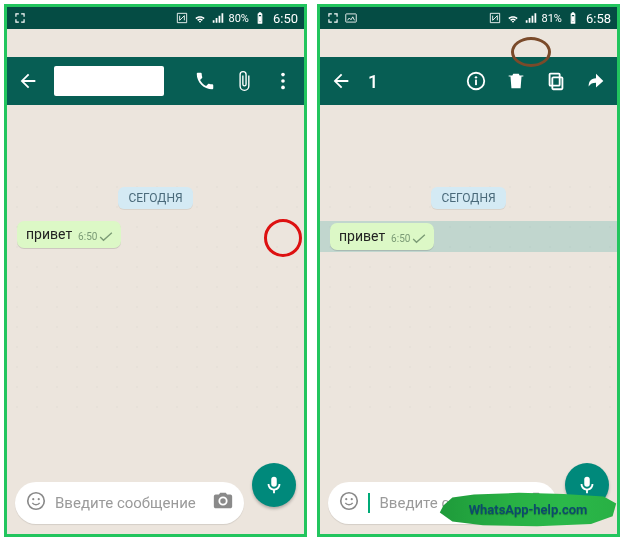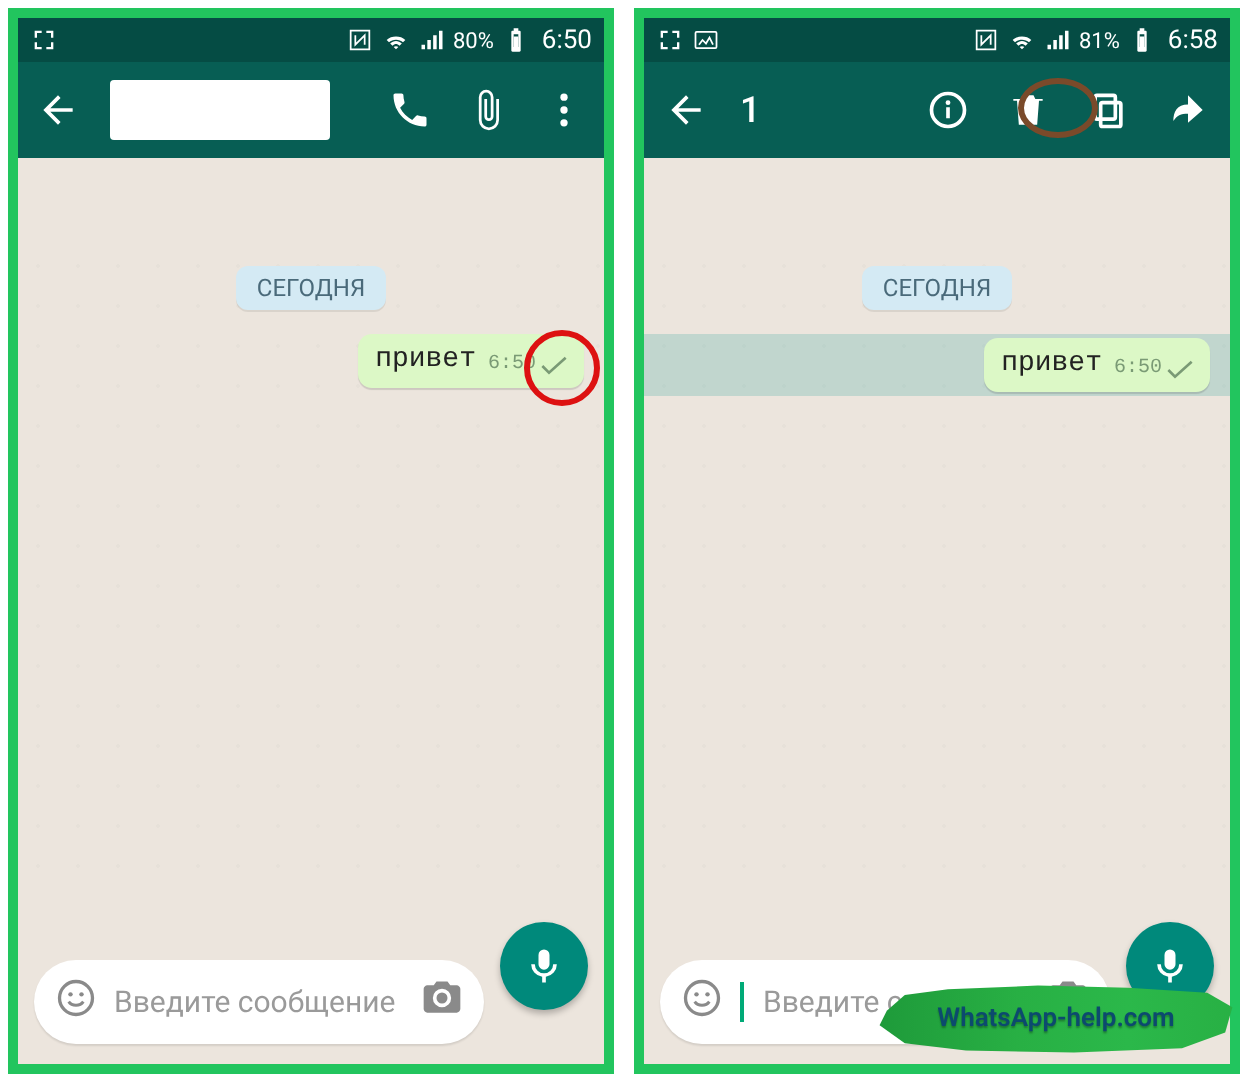--- a/index.html
+++ b/index.html
@@ -10,24 +10,25 @@
     height: 541px;
     display: flex;
     gap: 10px;
     padding: 4px;
     position: relative;
   }
   .phone {
     flex: 1;
     display: flex;
     flex-direction: column;
-    border: 5px solid #22c55e;
+    border: 3px solid #22c55e;
     background: #ece5dd;
     position: relative;
     overflow: hidden;
+    gap: 28px;
   }
   .status-bar {
     background: #054c44;
     color: #fff;
     height: 22px;
     display: flex;
     align-items: center;
     justify-content: flex-end;
     padding: 0 6px;
     font-size: 12px;
@@ -68,21 +69,21 @@
   .date-chip {
     align-self:center;
     background:#d4eaf4;
     color:#4a6a7a;
     font-size:12px;
     padding:4px 10px;
     border-radius:6px;
     box-shadow:0 1px 0 rgba(0,0,0,0.08);
     margin-bottom:12px;
   }
-  .msg-row { display:flex; justify-content:flex-end;font-family:Liberation Mono, monospace; }
+  .msg-row { display:flex; justify-content:flex-start; }
   .msg-row.selected { background:rgba(0,150,136,0.18); margin:0 -10px; padding:2px 10px; }
   .bubble {
     background:#dcf8c6;
     border-radius:7px;
     padding:5px 8px 6px 9px;
     max-width:75%;
     display:flex; align-items:flex-end; gap:6px;
     box-shadow:0 1px 0.5px rgba(0,0,0,0.13);
     position:relative;
   }

